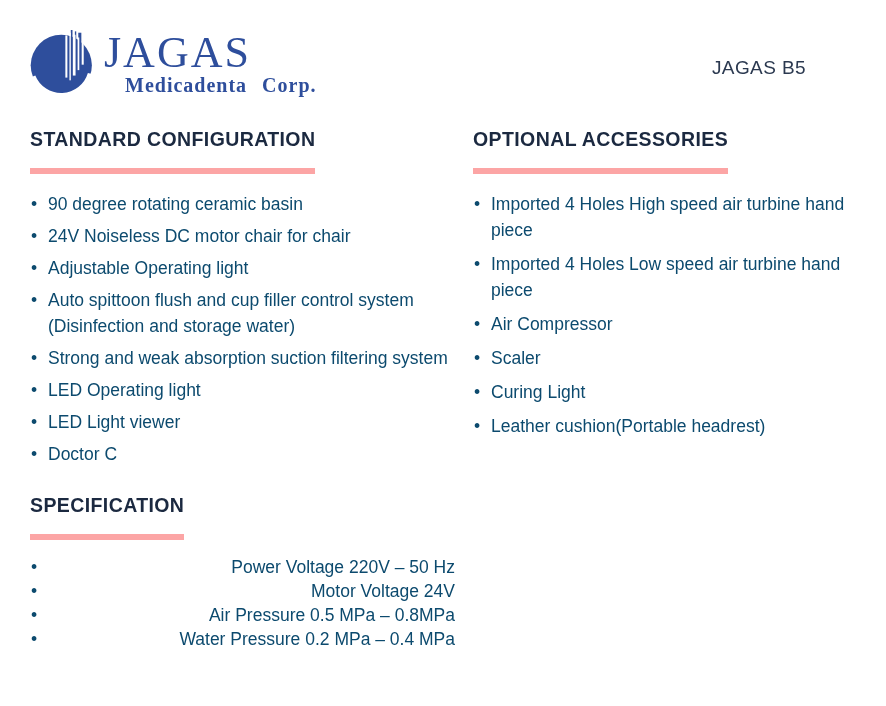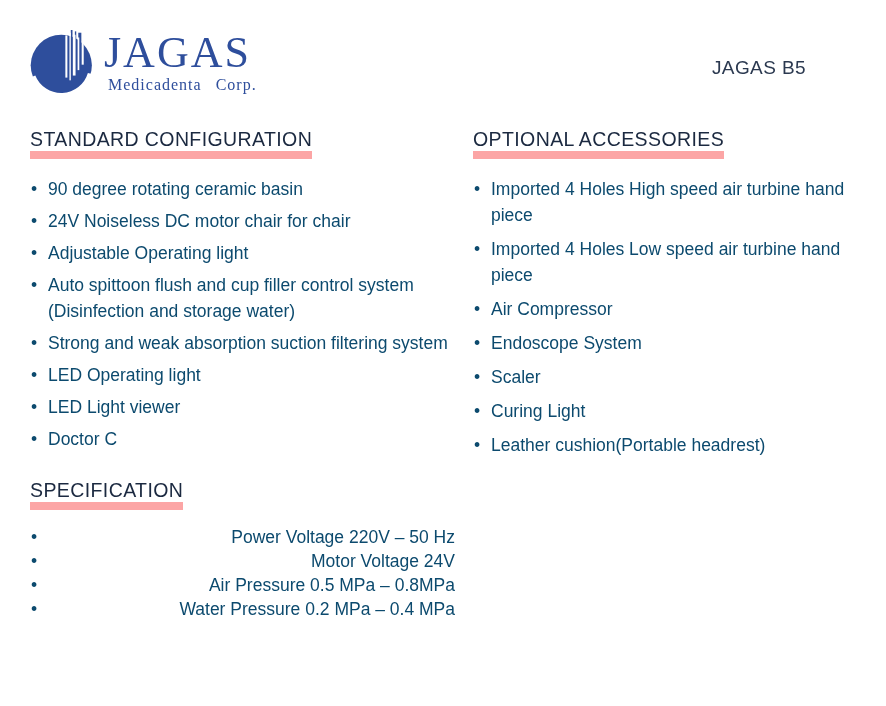--- a/index.html
+++ b/index.html
@@ -29,48 +29,49 @@
     margin-left: 6px;
     margin-top: 2px;
   }
   .brand-name {
     font-size: 44px;
     line-height: 42px;
     letter-spacing: 2px;
     font-weight: 500;
   }
   .brand-sub {
-    font-size: 16px;
+    font-size: 20px;
     line-height: 20px;
     letter-spacing: 1px;
     word-spacing: 9px;
     margin-top: 1px;
-    margin-left: 4px;
+    margin-left: 21px;
+    font-weight: bold;
   }
   .model {
     font-size: 19px;
     color: #2b3950;
     letter-spacing: 0.4px;
     margin-top: 8px;
   }
 
   
   .columns { display: flex; margin-top: 30px; }
   .col-left  { width: 443px; flex: 0 0 auto; }
   .col-right { width: 412px; flex: 0 0 auto; }
 
   h2.section-title { font-size: 0; margin: 0 0 17px 0; }
   h2.section-title .title-text {
     display: inline-block;
     font-size: 19.5px;
-    font-weight: 400;
+    font-weight: 700;
     letter-spacing: 0.4px;
     color: #1b2940;
-    border-bottom: 8px solid #fca5a5;
-    padding-bottom: 0;
+    border-bottom: 6px solid #fca5a5;
+    padding-bottom: 17px;
   }
   h2.spec-title { margin-top: 27px; margin-bottom: 15px; }
 
   ul.list { list-style: none; }
   ul.list li {
     position: relative;
     padding-left: 18px;
     font-size: 17.5px;
     line-height: 26px;
     color: #0c4a6e;
@@ -145,21 +146,20 @@
     </section>
 
     <section class="col-right">
       <h2 class="section-title">
         <span class="title-text">OPTIONAL ACCESSORIES</span>
       </h2>
       <ul class="list opt-list">
           <li>Imported 4 Holes High speed air turbine hand piece</li>
           <li>Imported 4 Holes Low speed air turbine hand piece</li>
           <li>Air Compressor</li>
-          <li>Endoscope System</li>
           <li>Scaler</li>
           <li>Curing Light</li>
           <li>Leather cushion(Portable headrest)</li>
         </ul>
     </section>
 
   </div>
 </div>
 
 </body></html>

